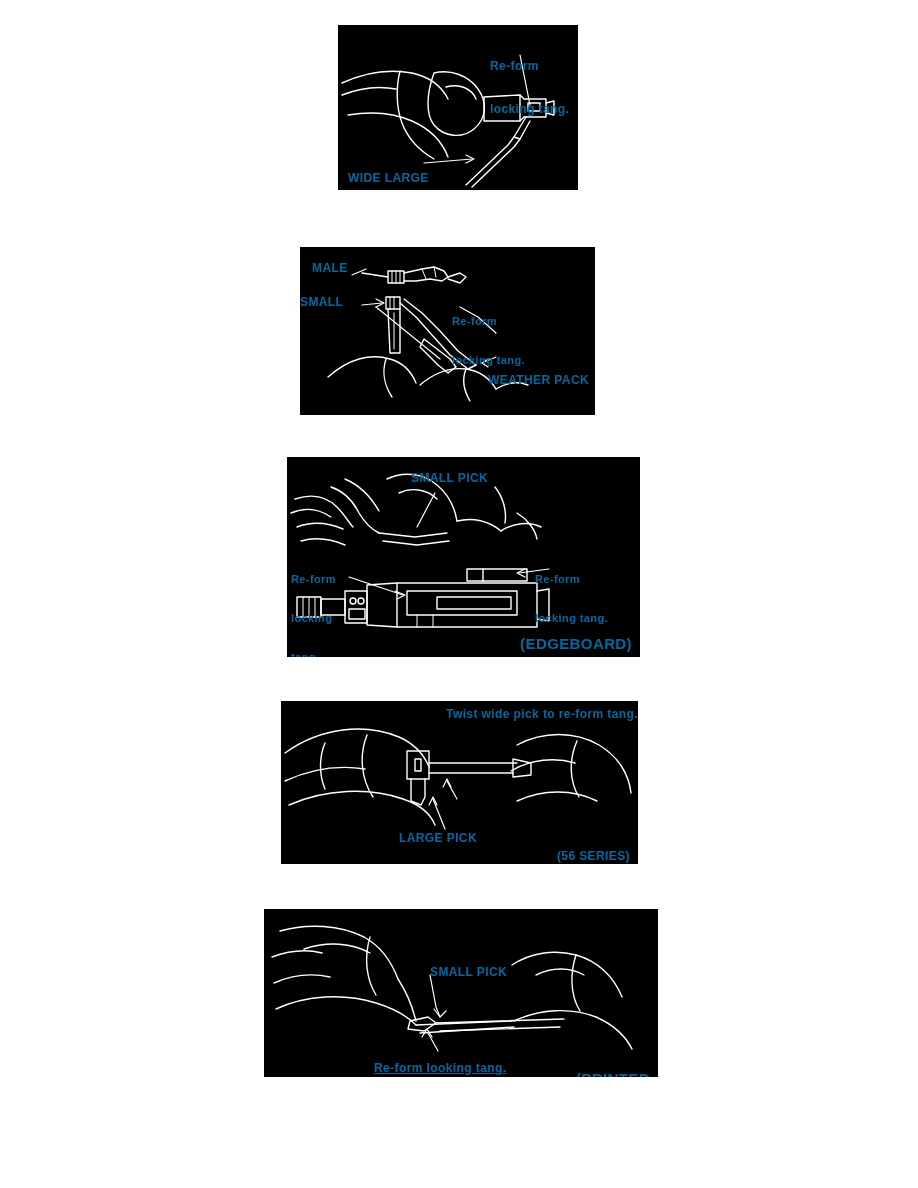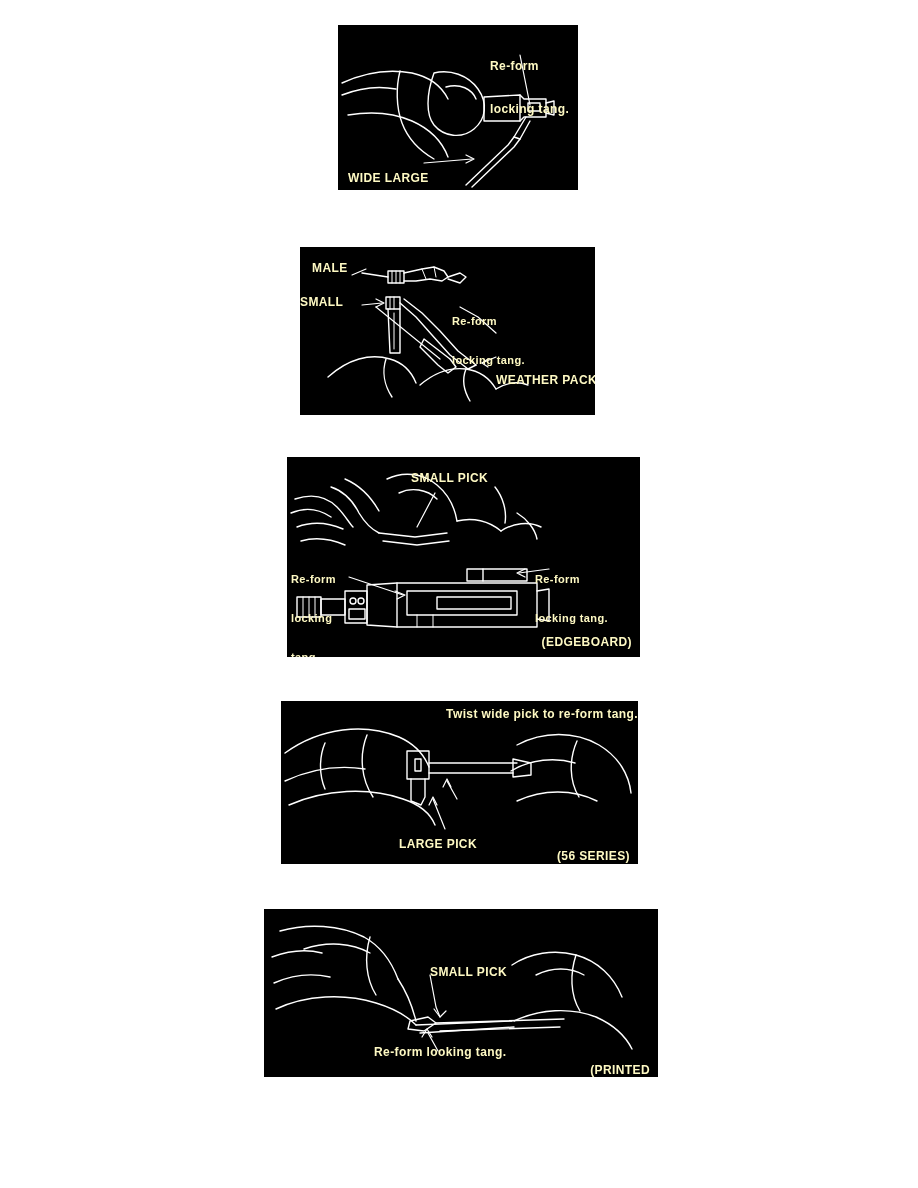--- a/index.html
+++ b/index.html
@@ -25,30 +25,30 @@
     overflow: hidden;
   }
   .figure svg {
     position: absolute;
     left: 0;
     top: 0;
     display: block;
   }
   .cap {
     position: absolute;
-    color: #fef9c3;
+    color: #0369a1;
     font-family: "Liberation Sans", sans-serif;
     font-weight: bold;
     letter-spacing: 0.4px;
     white-space: pre;
     line-height: 1.18;
   }
   .s11 { font-size: 11px; }
   .s12 { font-size: 12px; }
-  .s13 { font-size: 12px; }
+  .s13 { font-size: 15px; }
   .right { text-align: right; }
   .center { text-align: right; }
 
   
   #fig1 { left: 338px; top: 25px; width: 240px; height: 165px; }
   
   #fig2 { left: 300px; top: 247px; width: 295px; height: 168px; }
   
   #fig3 { left: 287px; top: 457px; width: 353px; height: 200px; }
   
@@ -125,21 +125,21 @@
       <path d="M188 112 L182 116 L188 120" stroke-width="1.2"></path>
       <path d="M62 58 L82 56" stroke-width="1.2"></path>
       <path d="M76 52 L84 56 L76 60" stroke-width="1.2"></path>
     </svg>
     <div class="cap s12" style="left:12px; top:14px;">MALE</div>
     <div class="cap s12" style="left:0px; top:48px;">SMALL</div>
     <div class="cap s11" style="left:152px; top:42px;">
       <div>Re-form</div>
       <div>locking tang.</div>
     </div>
-    <div class="cap s12" style="left:188px; top:98px;margin-left:8px;">
+    <div class="cap s12" style="left:188px; top:98px;">
       <div>WEATHER PACK</div>
       
     </div>
   </div>
 
   <div class="figure" id="fig3">
     <svg width="353" height="200" viewBox="0 0 353 200" fill="none" stroke="#ffffff" stroke-width="1.4" stroke-linecap="round" stroke-linejoin="round">
 
       <path d="M8 42 C26 36 40 40 50 50 C58 58 62 66 66 70"></path>
       <path d="M4 56 C18 50 32 52 44 60"></path>
@@ -215,21 +215,21 @@
       <path d="M148 72 L232 72"></path>
       <path d="M232 58 L250 62 L250 74 L232 76 Z"></path>
 
       <path d="M164 128 L152 98" stroke-width="1.2"></path>
       <path d="M148 104 L152 96 L156 104" stroke-width="1.2"></path>
 
       <path d="M176 98 L166 80" stroke-width="1.2"></path>
       <path d="M162 86 L166 78 L170 86" stroke-width="1.2"></path>
     </svg>
     <div class="cap s12 center" style="left:0; right:0; top:6px;">Twist wide pick to re-form tang.</div>
-    <div class="cap s12" style="left:118px; top:136px;">LARGE PICK</div>
+    <div class="cap s12" style="left:118px; top:130px;">LARGE PICK</div>
     <div class="cap s12" style="right:8px; top:148px;">(56 SERIES)</div>
   </div>
 
   <div class="figure" id="fig5">
     <svg width="394" height="168" viewBox="0 0 394 168" fill="none" stroke="#ffffff" stroke-width="1.4" stroke-linecap="round" stroke-linejoin="round">
 
       <path d="M16 22 C44 14 76 16 100 28 C118 38 128 54 134 70"></path>
       <path d="M40 40 C64 32 88 34 106 44"></path>
       <path d="M8 48 C24 42 42 40 58 44"></path>
       <path d="M10 74 C28 66 48 64 66 68"></path>
@@ -249,20 +249,20 @@
       <path d="M172 114 L300 110"></path>
       <path d="M176 122 L296 118"></path>
 
       <path d="M166 66 L172 98 L176 108" stroke-width="1.2"></path>
       <path d="M170 100 L176 108 L182 102" stroke-width="1.2"></path>
 
       <path d="M174 142 L164 124" stroke-width="1.2"></path>
       <path d="M158 128 L163 120 L168 128" stroke-width="1.2"></path>
     </svg>
     <div class="cap s12" style="left:166px; top:56px;">SMALL PICK</div>
-    <div class="cap s12" style="left:110px; top:136px;">Re-form looking tang.</div>
+    <div class="cap s12" style="left:110px; top:152px;text-decoration:underline;">Re-form looking tang.</div>
     <div class="cap s13 right" style="right:8px; top:126px;">
       <div>(PRINTED</div>
       
     </div>
   </div>
 
 </div>
 
 </body></html>

